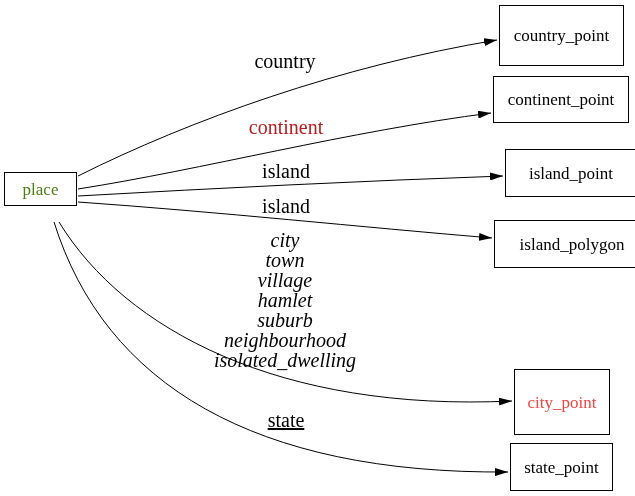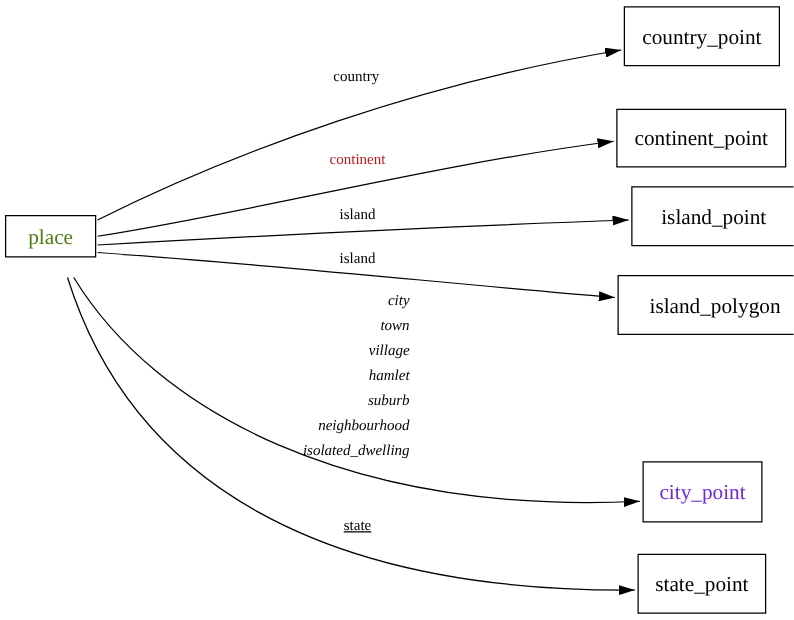--- a/index.html
+++ b/index.html
@@ -29,22 +29,22 @@
     display: flex;
     align-items: center;
     justify-content: center;
     font-size: 17px;
     line-height: 1;
     white-space: nowrap;
   }
   .edge-label {
     position: absolute;
     transform: translateX(-50%);
-    text-align: right;
-    font-size: 12px;
+    text-align: center;
+    font-size: 20px;
     line-height: 20px;
     white-space: pre;
   }
 </style>
 </head>
 <body>
 
 <div class="canvas">
   <svg class="edges-layer" width="635" height="496" viewBox="0 0 635 496" xmlns="http://www.w3.org/2000/svg">
     <defs>
@@ -72,32 +72,32 @@
 hamlet
 suburb
 neighbourhood
 isolated_dwelling</div>
       <div class="edge-label" style="left: 286px; top: 410px; color: rgb(0, 0, 0); text-decoration: underline;">state</div>
     </div>
   <div id="nodes">
       <div class="node" style="left: 4px; top: 172px; width: 73px; height: 34px; border-color: rgb(0, 0, 0); color: #4d7c0f;">
         <span>place</span>
       </div>
-      <div class="node" style="left: 499px; top: 5px; width: 125px; height: 48px; border-color: rgb(0, 0, 0); color: rgb(0, 0, 0);">
+      <div class="node" style="left: 499px; top: 5px; width: 125px; height: 61px; border-color: rgb(0, 0, 0); color: rgb(0, 0, 0);">
         <span>country_point</span>
       </div>
-      <div class="node" style="left: 493px; top: 87px; width: 136px; height: 47px; border-color: rgb(0, 0, 0); color: rgb(0, 0, 0);">
+      <div class="node" style="left: 493px; top: 76px; width: 136px; height: 47px; border-color: rgb(0, 0, 0); color: rgb(0, 0, 0);">
         <span>continent_point</span>
       </div>
       <div class="node" style="left: 505px; top: 149px; width: 132px; height: 48px; border-color: rgb(0, 0, 0); color: rgb(0, 0, 0);">
         <span>island_point</span>
       </div>
       <div class="node" style="left: 494px; top: 220px; width: 156px; height: 48px; border-color: rgb(0, 0, 0); color: rgb(0, 0, 0);">
         <span>island_polygon</span>
       </div>
-      <div class="node" style="left: 514px; top: 369px; width: 96px; height: 49px; border-color: rgb(0, 0, 0); color: #6d28d9;">
+      <div class="node" style="left: 514px; top: 369px; width: 96px; height: 66px; border-color: rgb(0, 0, 0); color: #ef4444;">
         <span>city_point</span>
       </div>
       <div class="node" style="left: 510px; top: 443px; width: 103px; height: 48px; border-color: rgb(0, 0, 0); color: rgb(0, 0, 0); justify-content: center;">
         <span>state_point</span>
       </div>
     </div>
 </div>
 
 </body></html>

